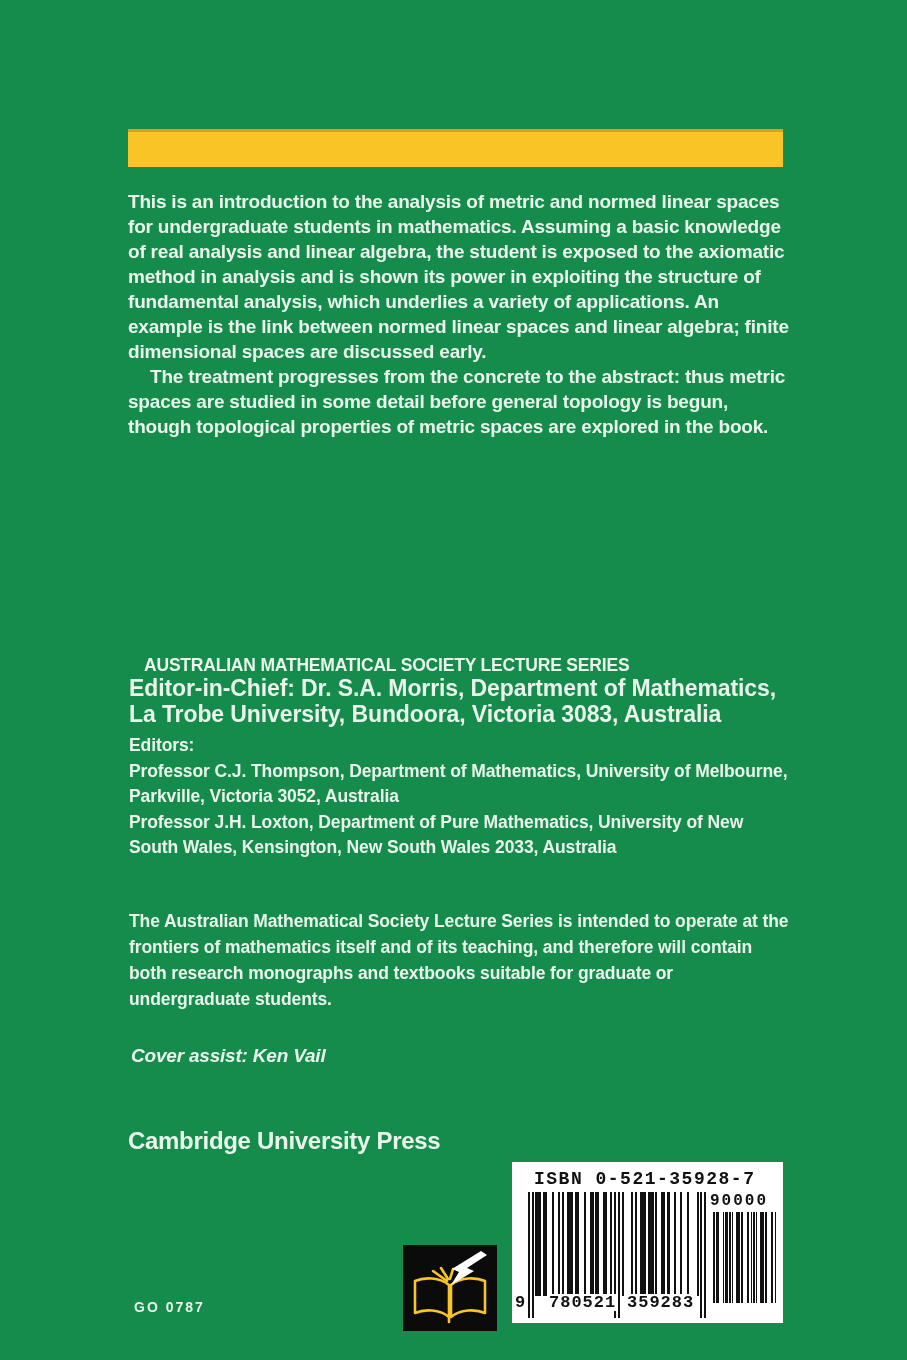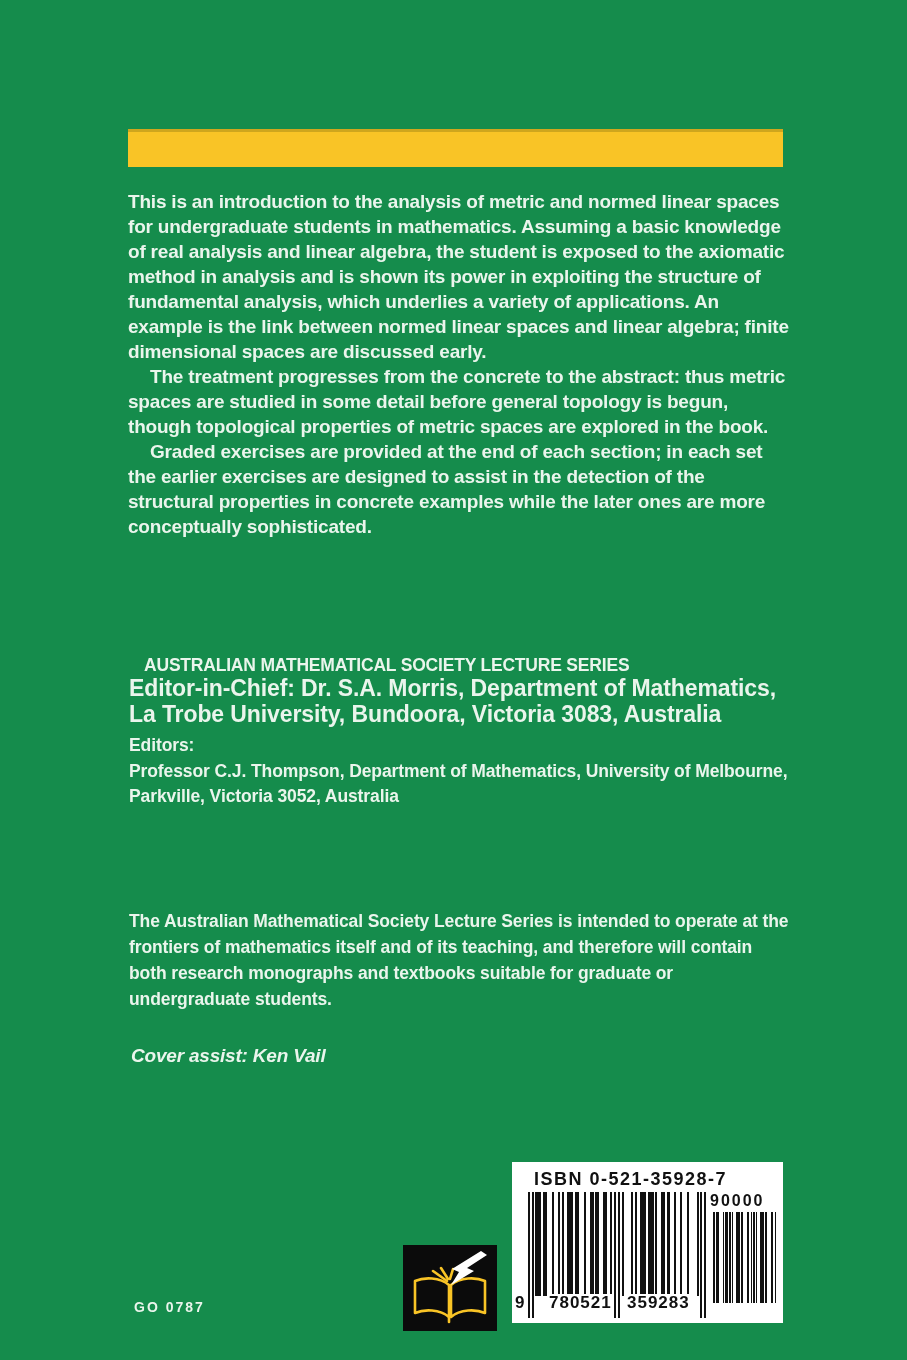--- a/index.html
+++ b/index.html
@@ -54,21 +54,21 @@
   .print-code{
     left:134px;top:1299px;font-size:14px;letter-spacing:2px;
   }
   .logo{
     left:403px;top:1245px;width:94px;height:86px;
   }
   .logo svg{display:block;width:94px;height:86px;}
   .barcode-box{
     left:512px;top:1162px;width:271px;height:161px;background:#ffffff;
   }
-  .mono{font-family:Liberation Sans, sans-serif;color:#111;}
+  .mono{font-family:Liberation Mono, monospace;color:#111;}
   .isbn-label{
     position:absolute;top:7px;left:22px;
     font-size:18px;font-weight:700;letter-spacing:1.5px;white-space:nowrap;
   }
   .main-bars{position:absolute;left:16px;top:30px;width:178px;height:126px;}
   .ean-digit{
     position:absolute;top:132px;font-size:17px;font-weight:700;
     letter-spacing:1px;background:#fff;padding:0 1px;line-height:1;
   }
   .d0{left:2px;}
@@ -83,36 +83,37 @@
 </head>
 <body>
 
 <div class="cover">
 
   <div class="abs band"></div>
 
   <div class="abs blurb txt">
     <p>This is an introduction to the analysis of metric and normed linear spaces for undergraduate students in mathematics. Assuming a basic knowledge of real analysis and linear algebra, the student is exposed to the axiomatic method in analysis and is shown its power in exploiting the structure of fundamental analysis, which underlies a variety of applications. An example is the link between normed linear spaces and linear algebra; finite dimensional spaces are discussed early.</p>
     <p class="ind">The treatment progresses from the concrete to the abstract: thus metric spaces are studied in some detail before general topology is begun, though topological properties of metric spaces are explored in the book.</p>
-    <p class="ind">Graded exercises are provided at the end of each section; in each set the earlier exercises are designed to assist in the detection of the structural properties in concrete examples while the later ones are more conceptually sophisticated.</p>
   </div>
 
   <h2 class="abs series-heading txt">AUSTRALIAN MATHEMATICAL SOCIETY LECTURE SERIES</h2>
 
   <p class="abs eic txt">Editor-in-Chief: Dr. S.A. Morris, Department of Mathematics, La Trobe University, Bundoora, Victoria 3083, Australia</p>
 
   <div class="abs editors txt">
     <p>Editors:</p>
     <p>Professor C.J. Thompson, Department of Mathematics, University of Melbourne, Parkville, Victoria 3052, Australia</p>
+    <p>Professor J.H. Loxton, Department of Pure Mathematics, University of New South Wales, Kensington, New South Wales 2033, Australia</p>
   </div>
 
   <p class="abs about txt">The Australian Mathematical Society Lecture Series is intended to operate at the frontiers of mathematics itself and of its teaching, and therefore will contain both research monographs and textbooks suitable for graduate or undergraduate students.</p>
 
   <p class="abs cover-design txt">Cover assist: Ken Vail</p>
 
+  <p class="abs publisher txt">Cambridge University Press</p>
 
   <div class="abs logo">
     <svg viewBox="0 0 94 86" aria-hidden="true">
       <rect x="0" y="0" width="94" height="86" fill="#0b0b0b"></rect>
       <g fill="none" stroke="#F9C426" stroke-width="2.6" stroke-linejoin="round" stroke-linecap="round">
         <path d="M46,40 C37,32 21,32 12,36 L12,68 C21,64 37,64 46,72 Z"></path>
         <path d="M48,40 C57,32 73,32 82,36 L82,68 C73,64 57,64 48,72 Z"></path>
         <path d="M44,36 L30,26"></path>
         <path d="M45,34 L38,23"></path>
         <path d="M47,34 L50,24"></path>

